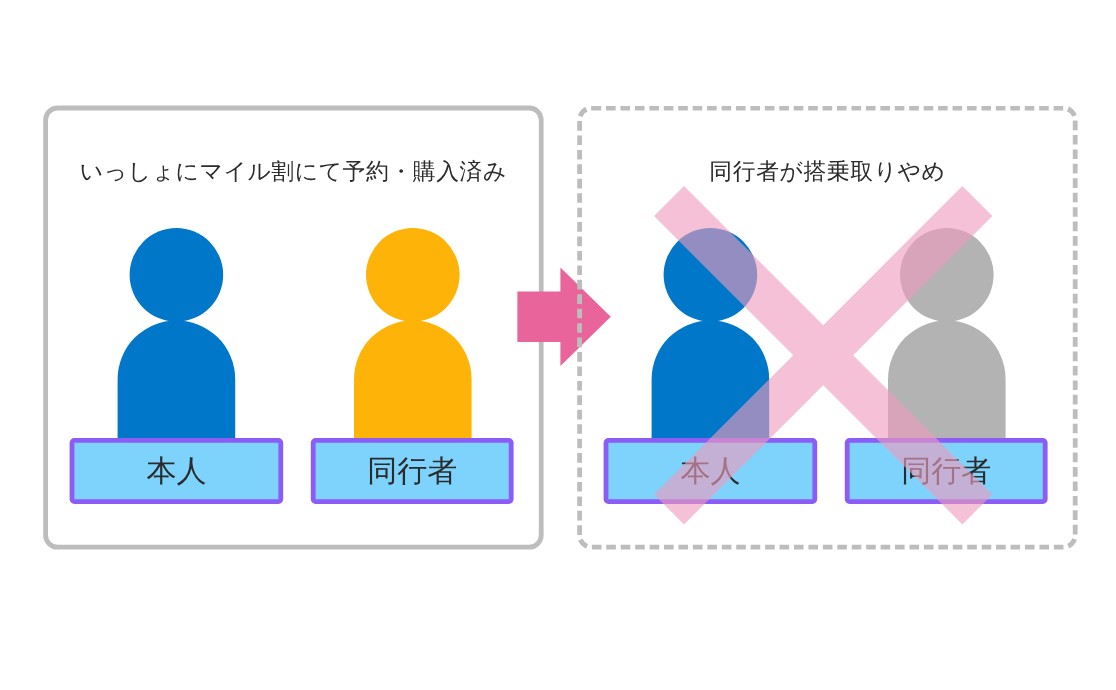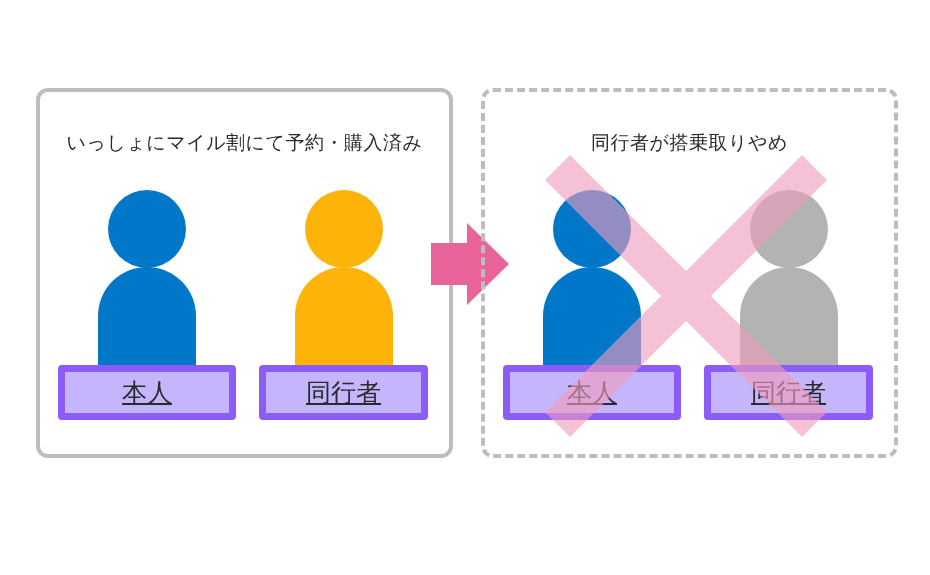--- a/index.html
+++ b/index.html
@@ -6,23 +6,23 @@
     body { width:930px; height:575px; position:relative; overflow:hidden;
            font-family:"DejaVu Sans", sans-serif; color:#2b2b2b; }
     .panel { position:absolute; box-sizing:border-box; border-radius:12px; }
     .panel-left { left:36px; top:88px; width:417px; height:370px; border:4px solid #bdbdbd; }
     .panel-right { left:481px; top:88px; width:417px; height:370px; border:4px dashed #bdbdbd; }
     .panel-title { position:absolute; left:0; right:0; top:38px; text-align:center;
                    font-size:19px; letter-spacing:0.5px; color:#2b2b2b; }
     .person { position:absolute; width:100px; height:178px; }
     .head { position:absolute; left:11px; top:0; width:78px; height:78px; border-radius:50%; }
     .body { position:absolute; left:1px; top:77px; width:98px; height:101px; border-radius:49px 49px 0 0; }
-    .label-box { position:absolute; box-sizing:border-box; height:55px; background:#c4b5fd;
-                 border:7px solid #8b5cf6; border-radius:4px; display:flex; align-items:center;
-                 justify-content:center; font-size:25px; color:#2b2b2b;text-decoration:underline; }
+    .label-box { position:absolute; box-sizing:border-box; height:55px; background:#7dd3fc;
+                 border:4px solid #8b5cf6; border-radius:4px; display:flex; align-items:center;
+                 justify-content:center; font-size:25px; color:#2b2b2b; }
     .arrow { position:absolute; left:431px; top:223px; }
     .cross { position:absolute; left:0; top:0; width:930px; height:575px; pointer-events:none; }
   </style>
 </head>
 <body>
 
 <div class="panel panel-left">
   <div class="panel-title">いっしょにマイル割にて予約・購入済み</div>
 </div>
 

